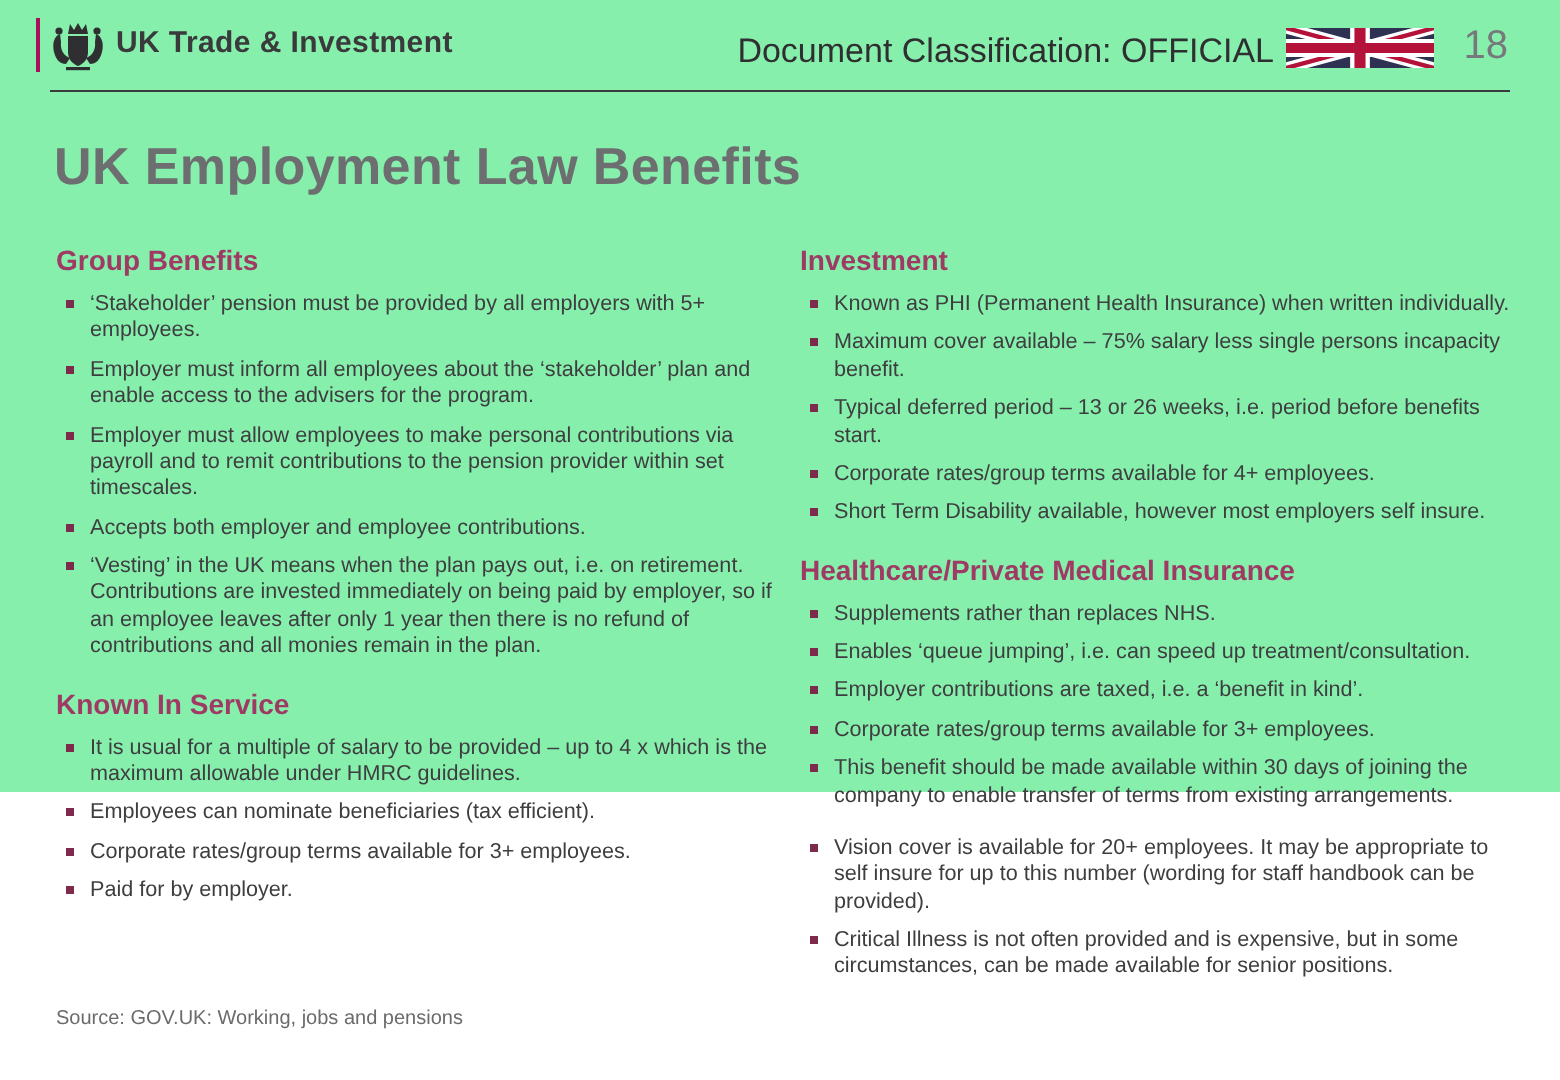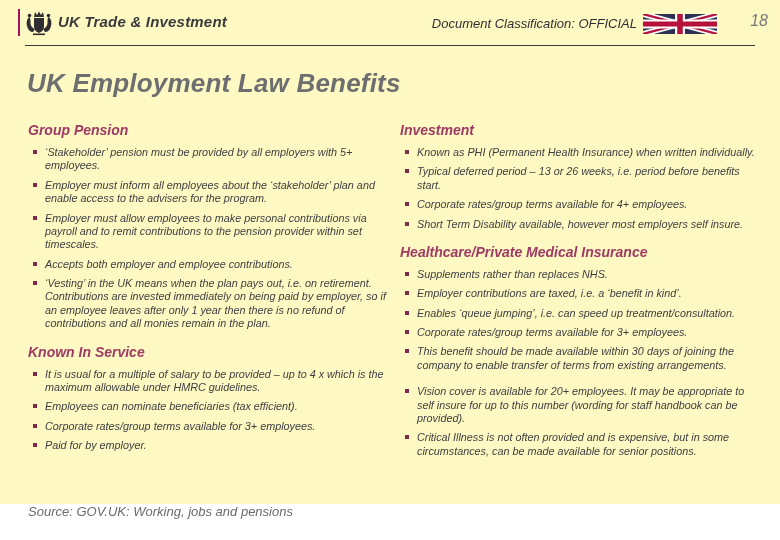--- a/index.html
+++ b/index.html
@@ -1,48 +1,48 @@
 <!DOCTYPE html>
 <html><head>
 <meta charset="utf-8">
 <style>
   * { margin:0; padding:0; box-sizing:border-box; }
   html,body { width:780px; height:540px; background:#fff; overflow:hidden;
     font-family:"Liberation Sans", sans-serif; }
-  .slide { position:relative; width:780px; height:504px; background:#fef9c3;font-style:italic; }
+  .slide { position:relative; width:780px; height:396px; background:#86efac; }
 
   
   .header { position:absolute; top:0; left:0; width:780px; height:46px; }
   .accent-bar { position:absolute; left:18px; top:9px; width:2px; height:27px; background:#A8105E; }
   .crest { position:absolute; left:25px; top:9px; width:28px; height:27px; }
   .logo-text { position:absolute; left:58px; top:13px; font-size:15px; font-weight:bold;
     color:#3A3A3C; letter-spacing:0.2px; }
-  .classification { position:absolute; right:143px; top:16px; font-size:13px; color:#2F2F31; }
+  .classification { position:absolute; right:143px; top:16px; font-size:17px; color:#2F2F31; }
   .flag { position:absolute; right:63px; top:14px; width:74px; height:20px; }
-  .page-number { position:absolute; right:12px; top:12px; font-size:16px; color:#77787B; }
+  .page-number { position:absolute; right:26px; top:12px; font-size:20px; color:#77787B; }
   .header-rule { position:absolute; left:25px; top:45px; width:730px; height:1px; background:#3B3B3D; }
 
   
   .page-title { position:absolute; left:27px; top:68px; font-size:26px; font-weight:bold;
     color:#6D6E70; letter-spacing:0.2px; }
 
   
   .col { position:absolute; top:122px; }
   .col-left  { left:28px;  width:358px; }
   .col-right { left:400px; width:356px; }
 
   .sec { margin-bottom:13px; }
   .sec-heading { font-size:14px; font-weight:bold; color:#9E3A64; margin-bottom:8px; }
   .bullets { list-style:none; }
   .bullet-item { display:flex; align-items:flex-start; margin-bottom:6px;
     font-size:10.8px; line-height:1.24; color:#3E3E40; }
   .sq { flex:0 0 auto; width:4px; height:4px; background:#7E2A4C; margin:4px 8px 0 5px; }
   .bt { flex:1 1 auto; }
 
-  .source-note { position:absolute; left:28px; top:504px; font-size:13px; color:#6B6B6B; }
+  .source-note { position:absolute; left:28px; top:504px; font-size:10px; color:#6B6B6B; }
 </style>
 </head>
 <body>
 
 <div class="slide">
 
   <div class="header">
     <div class="accent-bar"></div>
     <svg class="crest" viewBox="0 0 28 27">
       <g fill="#2F2F31">
@@ -65,21 +65,21 @@
       <path d="M30,0 V18 M0,9 H60" stroke="#B5123B" stroke-width="4.5"></path>
     </svg>
     <div class="page-number">18</div>
     <div class="header-rule"></div>
   </div>
 
   <h1 class="page-title">UK Employment Law Benefits</h1>
 
   <div class="col col-left">
     <section class="sec">
-      <h2 class="sec-heading">Group Pension</h2>
+      <h2 class="sec-heading">Group Benefits</h2>
       <ul class="bullets">
 
           <li class="bullet-item">
             <span class="sq"></span>
             <span class="bt">‘Stakeholder’ pension must be provided by all employers with 5+ employees.</span>
           </li>
 
           <li class="bullet-item">
             <span class="sq"></span>
             <span class="bt">Employer must inform all employees about the ‘stakeholder’ plan and enable access to the advisers for the program.</span>
@@ -132,20 +132,24 @@
   <div class="col col-right">
     <section class="sec">
       <h2 class="sec-heading">Investment</h2>
       <ul class="bullets">
 
           <li class="bullet-item">
             <span class="sq"></span>
             <span class="bt">Known as PHI (Permanent Health Insurance) when written individually.</span>
           </li>
 
+          <li class="bullet-item">
+            <span class="sq"></span>
+            <span class="bt">Maximum cover available – 75% salary less single persons incapacity benefit.</span>
+          </li>
 
           <li class="bullet-item">
             <span class="sq"></span>
             <span class="bt">Typical deferred period – 13 or 26 weeks, i.e. period before benefits start.</span>
           </li>
 
           <li class="bullet-item">
             <span class="sq"></span>
             <span class="bt">Corporate rates/group terms available for 4+ employees.</span>
           </li>
@@ -160,30 +164,30 @@
       <h2 class="sec-heading">Healthcare/Private Medical Insurance</h2>
       <ul class="bullets">
 
           <li class="bullet-item">
             <span class="sq"></span>
             <span class="bt">Supplements rather than replaces NHS.</span>
           </li>
 
           <li class="bullet-item">
             <span class="sq"></span>
+            <span class="bt">Enables ‘queue jumping’, i.e. can speed up treatment/consultation.</span>
+          </li>
+
+          <li class="bullet-item">
+            <span class="sq"></span>
             <span class="bt">Employer contributions are taxed, i.e. a ‘benefit in kind’.</span>
           </li>
 
           <li class="bullet-item">
             <span class="sq"></span>
-            <span class="bt">Enables ‘queue jumping’, i.e. can speed up treatment/consultation.</span>
-          </li>
-
-          <li class="bullet-item">
-            <span class="sq"></span>
             <span class="bt">Corporate rates/group terms available for 3+ employees.</span>
           </li>
 
           <li class="bullet-item">
             <span class="sq"></span>
             <span class="bt">This benefit should be made available within 30 days of joining the company to enable transfer of terms from existing arrangements.</span>
           </li>
         </ul>
     </section>
     <section class="sec">

